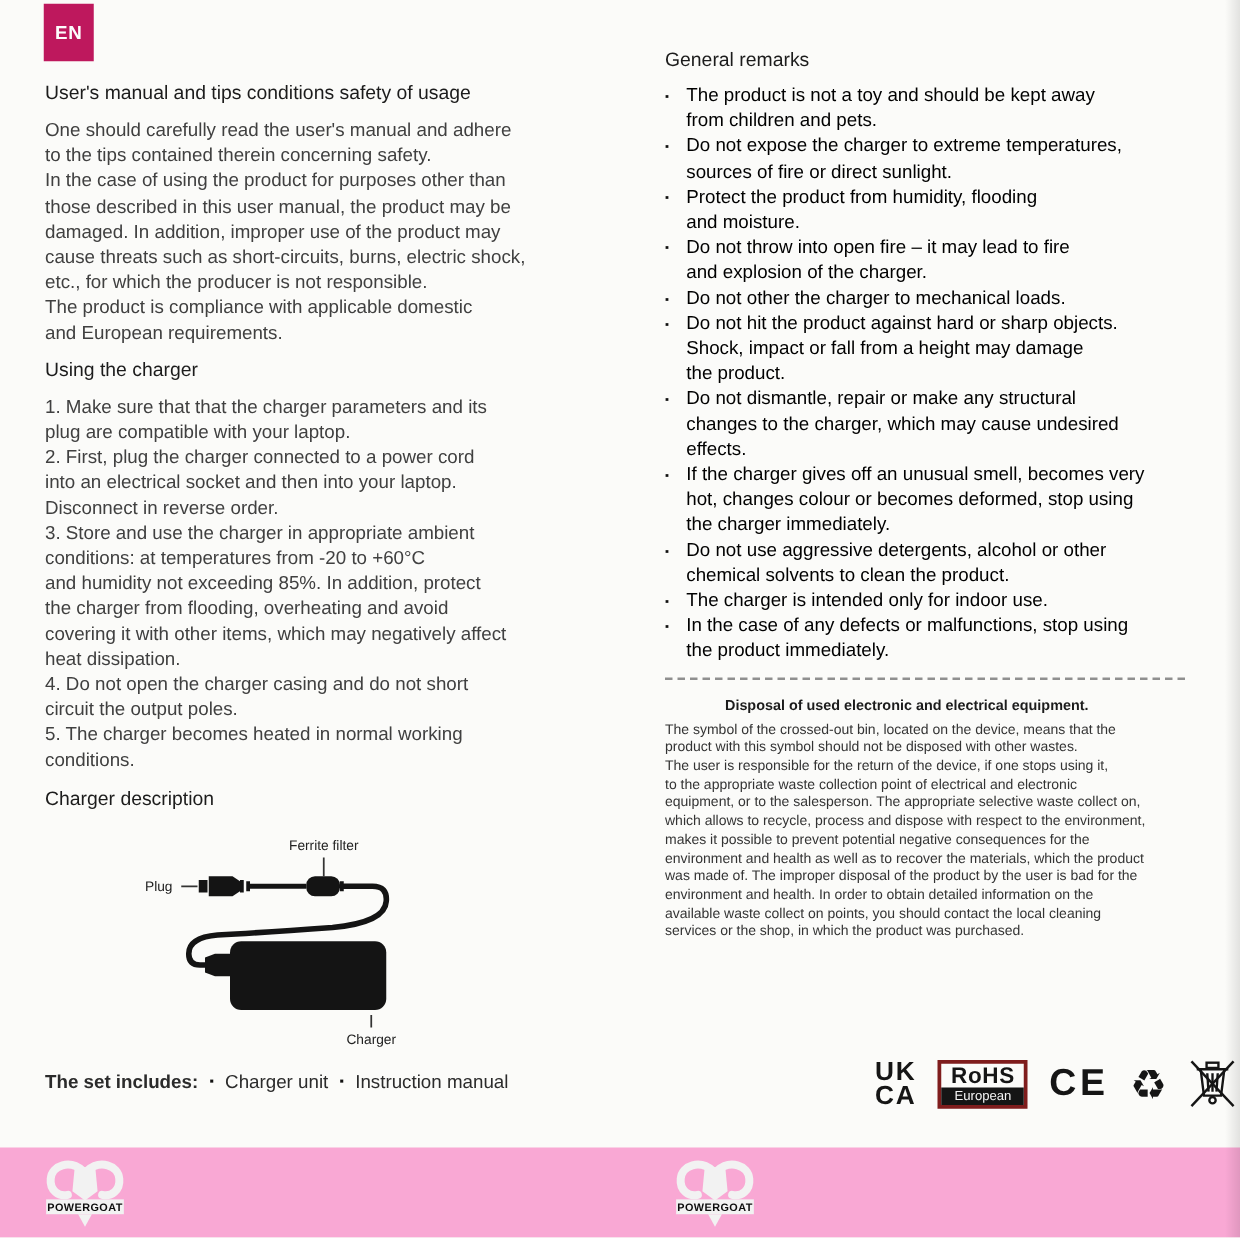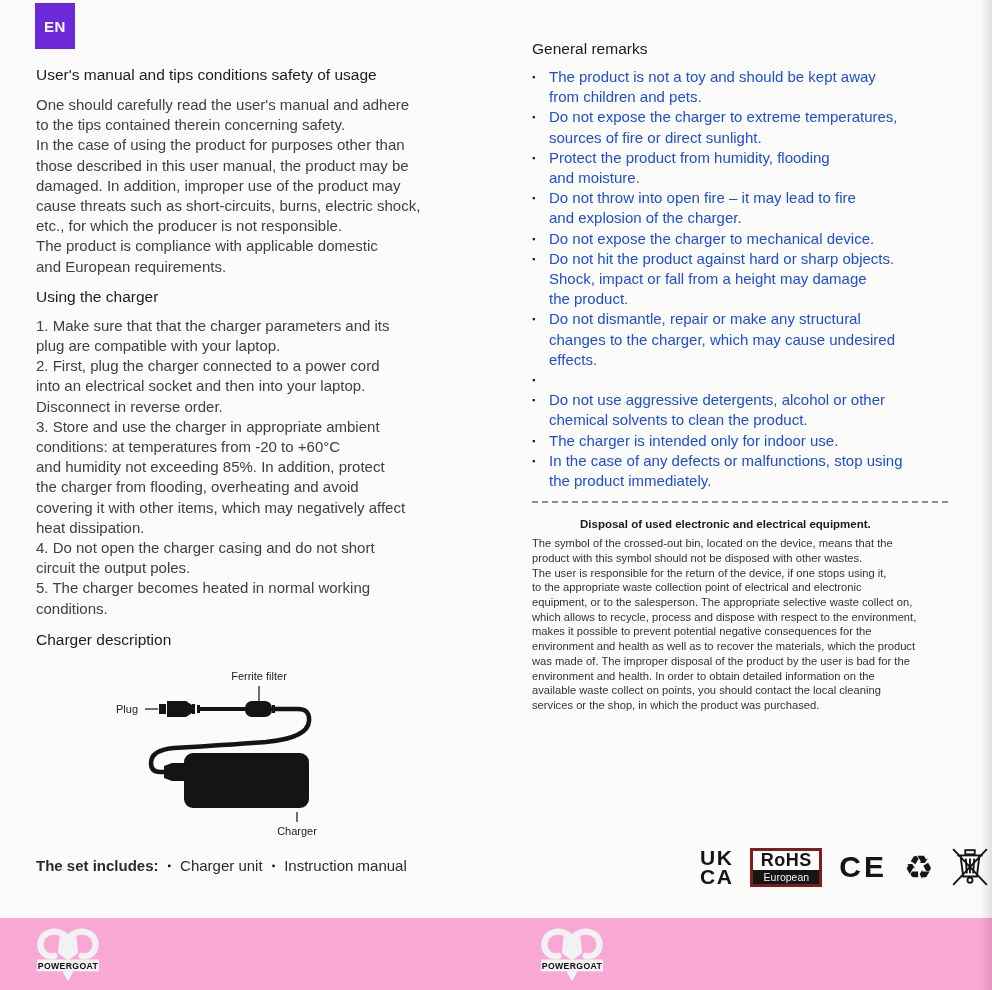--- a/index.html
+++ b/index.html
@@ -1,20 +1,20 @@
 <!DOCTYPE html>
 <html><head>
 <meta charset="utf-8">
 <style>
   html,body{margin:0;padding:0;}
   body{background:#e9e9e7;font-family:"Liberation Sans",sans-serif;}
   .page{position:relative;width:992px;height:990px;background:#fbfbf9;overflow:hidden;color:#2b2b2b;}
   .scan-edge{position:absolute;top:0;right:0;width:12px;height:100%;background:linear-gradient(to right,rgba(0,0,0,0),rgba(0,0,0,0.10));pointer-events:none;}
 
-  .en-badge{position:absolute;left:35px;top:3px;width:40px;height:46px;background:#6d28d9;color:#fdfdfd;
+  .en-badge{position:absolute;left:35px;top:3px;width:40px;height:46px;background:#be185d;color:#fdfdfd;
     display:flex;align-items:center;justify-content:center;font-size:15px;font-weight:bold;letter-spacing:.5px;}
 
   .col-left{position:absolute;left:36px;top:66px;width:474px;}
   .col-right{position:absolute;left:532px;top:40px;width:440px;}
 
   h1,h2{font-size:15.5px;font-weight:normal;color:#1c1c1c;margin:0;line-height:18px;}
   .body-text{font-size:15px;line-height:20.2px;color:#404040;white-space:pre-line;margin:0;}
   .intro{margin-top:11px;}
   .using-heading{margin-top:11px;}
   .steps{margin-top:10px;}
@@ -23,21 +23,21 @@
   .diagram{position:absolute;left:98px;top:664px;}
   .diagram text{font-family:"Liberation Sans",sans-serif;font-size:11px;fill:#222;}
 
   .set-includes{position:absolute;left:36px;top:857px;font-size:15px;color:#2b2b2b;display:flex;align-items:center;gap:9px;}
   .set-includes .lbl{font-weight:bold;}
   .sq{font-size:10px;line-height:15px;color:#111;}
 
   .bullets{margin-top:9px;}
   .bullet-item{display:flex;align-items:flex-start;}
   .bullet-marker{width:17px;flex:0 0 17px;font-size:9px;line-height:20.2px;color:#111;}
-  .bullet-text{font-size:15px;line-height:20.2px;color:#1d4ed8;white-space:pre-line;}
+  .bullet-text{font-size:15px;line-height:20.2px;color:#000000;white-space:pre-line;}
 
   .dashed-sep{border:none;border-top:2px dashed #8f8f8f;margin:10px 0 0 0;width:416px;}
 
   .disposal-heading{font-size:11.5px;font-weight:bold;color:#1c1c1c;margin-top:15px;padding-left:48px;}
   .disposal-body{font-size:11.2px;line-height:14.7px;color:#333;white-space:pre-line;margin-top:6px;width:434px;}
 
   .marks-row{position:absolute;left:700px;top:847px;display:flex;align-items:center;gap:17px;color:#151515;}
   .ukca{font-weight:bold;font-size:21px;line-height:19px;letter-spacing:1.5px;text-align:center;}
   .rohs{border:3px solid #7f1d1d;text-align:center;width:66px;}
   .rohs-title{font-weight:bold;font-size:18px;line-height:19px;letter-spacing:.5px;}
@@ -146,36 +146,39 @@
           <span class="bullet-text">Protect the product from humidity, flooding
 and moisture.</span>
         </div>
       <div class="bullet-item">
           <span class="bullet-marker">▪</span>
           <span class="bullet-text">Do not throw into open fire – it may lead to fire
 and explosion of the charger.</span>
         </div>
       <div class="bullet-item">
           <span class="bullet-marker">▪</span>
-          <span class="bullet-text">Do not expose the charger to mechanical device.</span>
+          <span class="bullet-text">Do not other the charger to mechanical loads.</span>
         </div>
       <div class="bullet-item">
           <span class="bullet-marker">▪</span>
           <span class="bullet-text">Do not hit the product against hard or sharp objects.
 Shock, impact or fall from a height may damage
 the product.</span>
         </div>
       <div class="bullet-item">
           <span class="bullet-marker">▪</span>
           <span class="bullet-text">Do not dismantle, repair or make any structural
 changes to the charger, which may cause undesired
 effects.</span>
         </div>
       <div class="bullet-item">
           <span class="bullet-marker">▪</span>
+          <span class="bullet-text">If the charger gives off an unusual smell, becomes very
+hot, changes colour or becomes deformed, stop using
+the charger immediately.</span>
         </div>
       <div class="bullet-item">
           <span class="bullet-marker">▪</span>
           <span class="bullet-text">Do not use aggressive detergents, alcohol or other
 chemical solvents to clean the product.</span>
         </div>
       <div class="bullet-item">
           <span class="bullet-marker">▪</span>
           <span class="bullet-text">The charger is intended only for indoor use.</span>
         </div>

